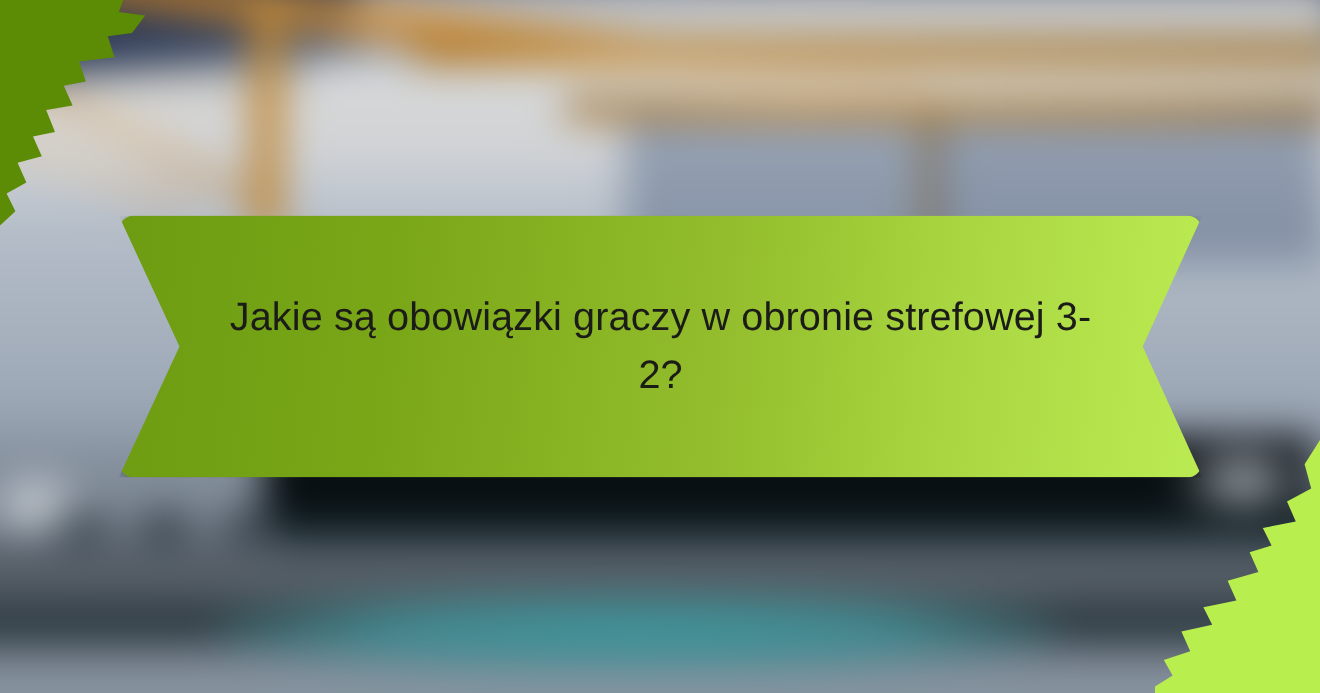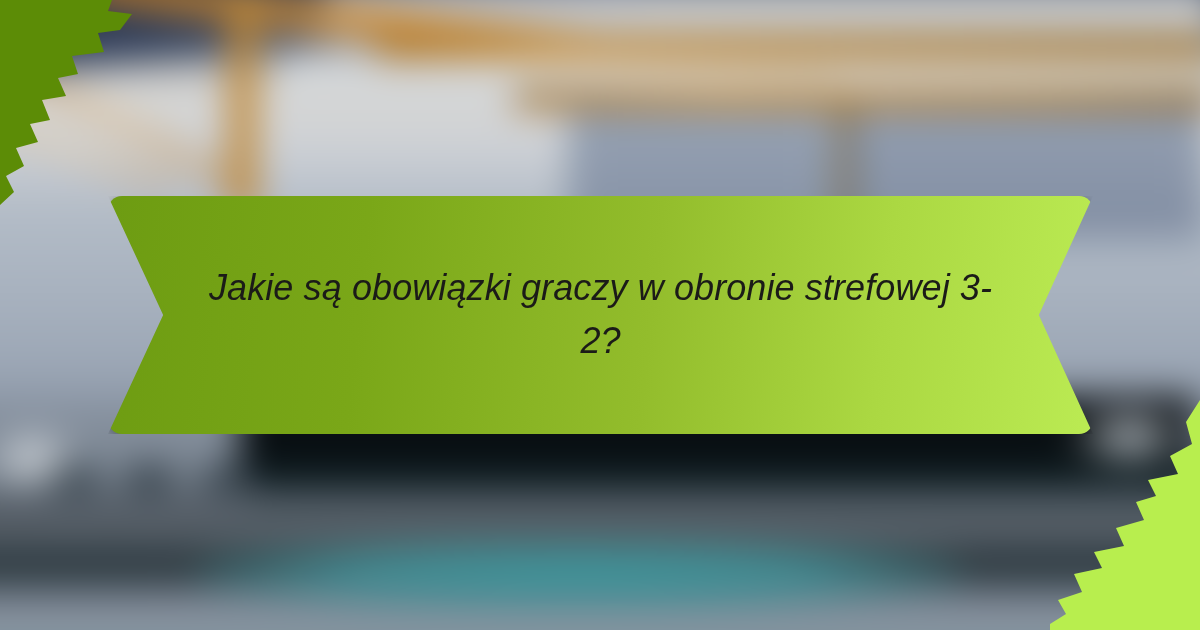--- a/index.html
+++ b/index.html
@@ -8,21 +8,20 @@
     overflow:hidden;
     font-family:"Liberation Sans", sans-serif;
     background:#b9c0c9;
   }
 
   #stage {
     position:relative;
     width:1200px;
     height:630px;
     overflow:hidden;
-    font-style:italic;
   }
 
   
   .bg-photo {
     position:absolute;
     left:-40px; top:-40px;
     width:1280px; height:710px;
     filter:blur(17px) saturate(0.95);
     transform:scale(1.06);
   }

